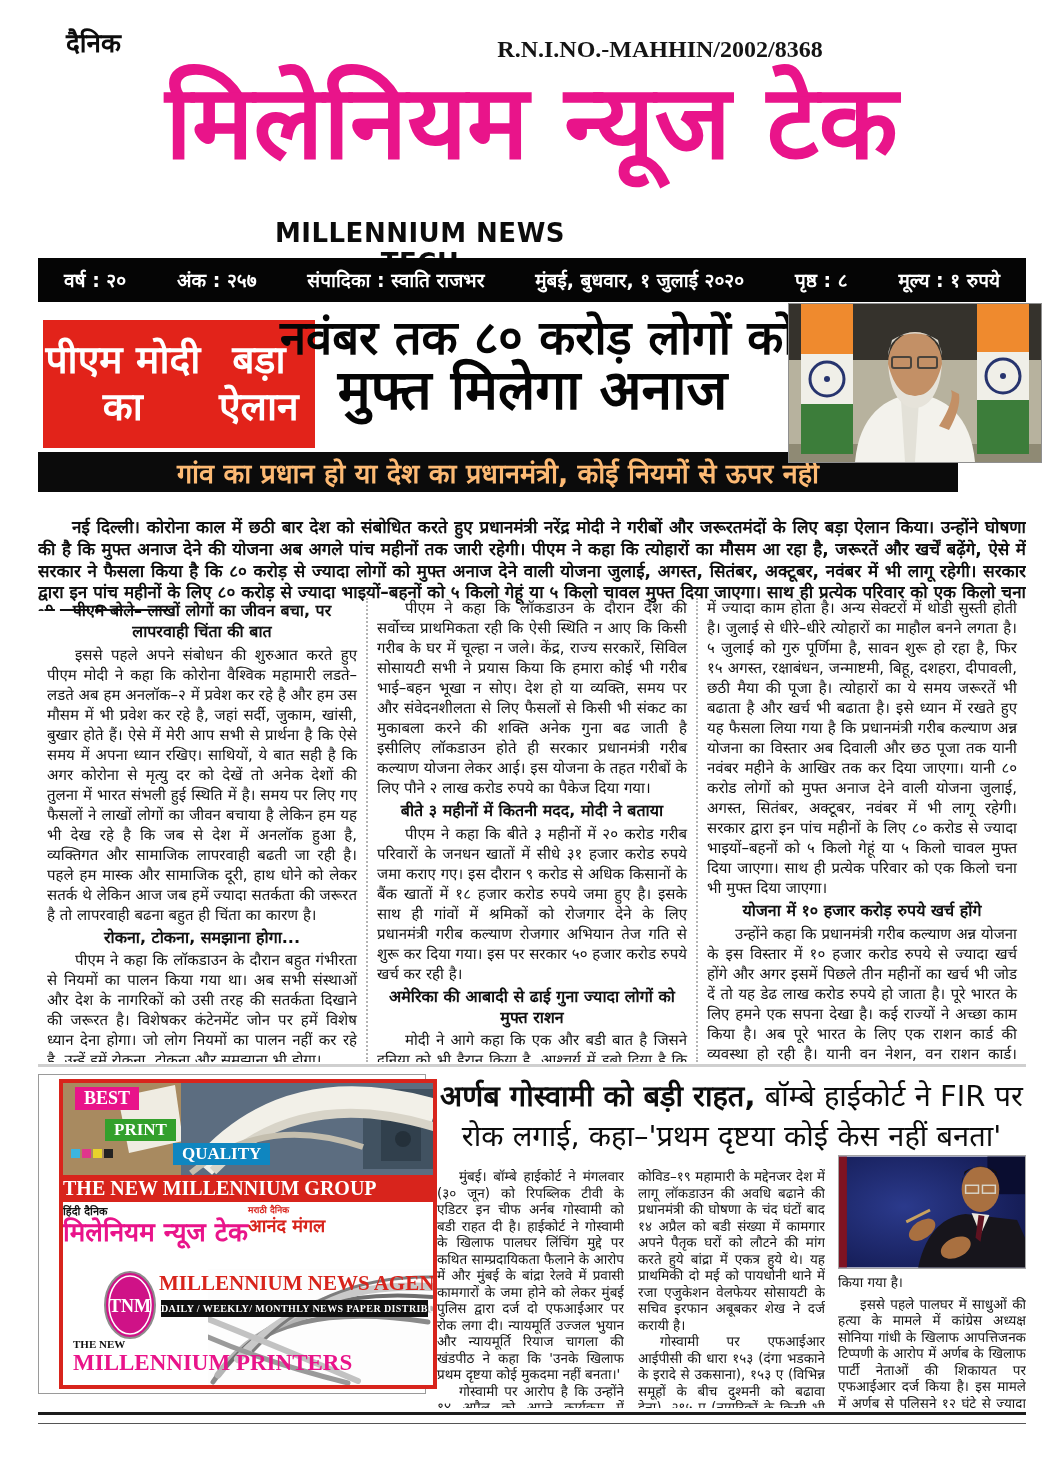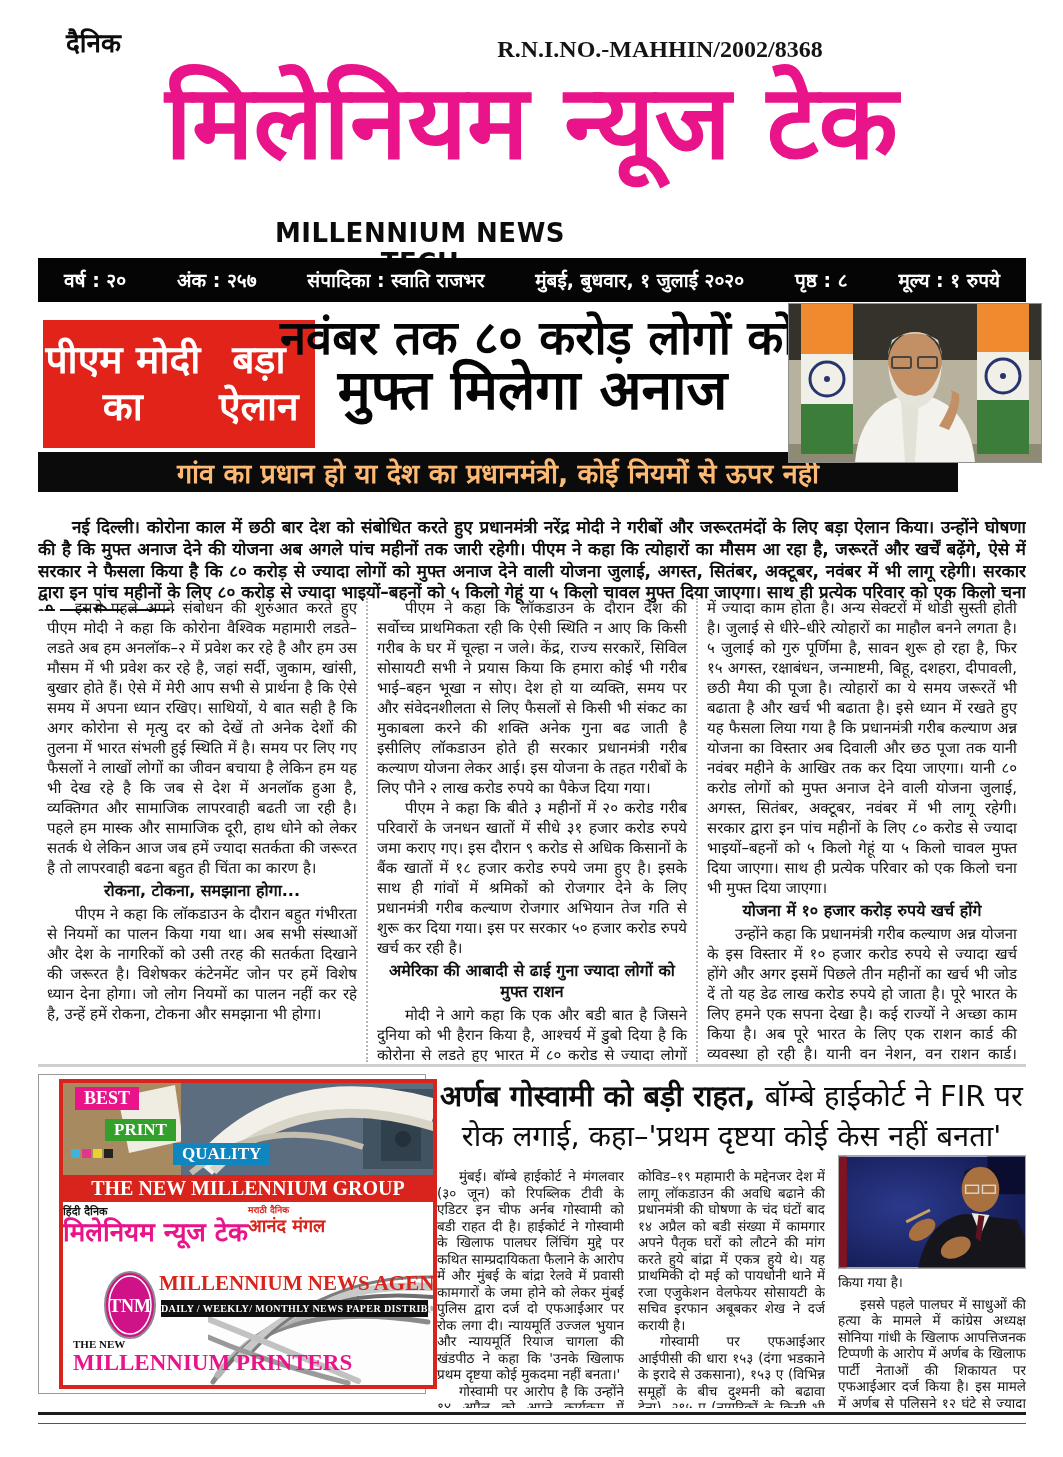--- a/index.html
+++ b/index.html
@@ -51,21 +51,21 @@
         background:#fff; padding:4px; box-sizing:border-box; }
   .ad-frame { border:4px solid #d8241c; width:100%; height:100%; box-sizing:border-box;
               display:flex; flex-direction:column; overflow:hidden;margin-left:16px; }
   .ad-collage { position:relative; height:92px; flex:none; }
   .ad-collage svg { position:absolute; left:0; top:0; }
   .badge { position:absolute; color:#fff; font-family:"Liberation Serif", serif; font-weight:bold;
            font-size:17px; padding:1px 9px; }
   .badge-best { left:12px; top:4px; background:#e9148a; font-size:18px; }
   .badge-print { left:42px; top:36px; background:#33a02c; }
   .badge-quality { left:110px; top:60px; background:#0f86c0; }
-  .ad-band { background:#d8241c; color:#fff; text-align:center; font-family:"Liberation Serif", serif;
+  .ad-band { background:#d8241c; color:#fff; font-family:"Liberation Serif", serif;
              font-weight:bold; font-size:20px; height:27px; line-height:27px; flex:none; }
   .ad-dailies { display:flex; flex:none; height:64px; background:#fff; }
   .ad-daily { flex:1; padding-top:3px; }
   .ad-tag { font-size:11px; font-weight:bold; color:#111; line-height:1.2; }
   .ad-tag.small { font-size:9px; color:#d8241c; }
   .ad-name-hindi { color:#e9148a; font-size:26px; font-weight:bold; line-height:1.15; white-space:nowrap; }
   .ad-name-marathi { color:#d8241c; font-size:18px; font-weight:bold; line-height:1.15; white-space:nowrap; }
   .ad-bottom { position:relative; flex:1; background:#fff; overflow:hidden; }
   .newsstack { position:absolute; right:0; bottom:0; }
   .agency-name { position:absolute; left:96px; right:2px; top:5px; text-align:center; color:#d8241c;
@@ -152,27 +152,29 @@
   </svg>
 
   <div class="subhead-bar">
     <span>गांव का प्रधान हो या देश का प्रधानमंत्री, कोई नियमों से ऊपर नहीं</span>
   </div>
 
   <p class="lead-par">नई दिल्ली। कोरोना काल में छठी बार देश को संबोधित करते हुए प्रधानमंत्री नरेंद्र मोदी ने गरीबों और जरूरतमंदों के लिए बड़ा ऐलान किया। उन्होंने घोषणा की है कि मुफ्त अनाज देने की योजना अब अगले पांच महीनों तक जारी रहेगी। पीएम ने कहा कि त्योहारों का मौसम आ रहा है, जरूरतें और खर्चें बढ़ेंगे, ऐसे में सरकार ने फैसला किया है कि ८० करोड़ से ज्यादा लोगों को मुफ्त अनाज देने वाली योजना जुलाई, अगस्त, सितंबर, अक्टूबर, नवंबर में भी लागू रहेगी। सरकार द्वारा इन पांच महीनों के लिए ८० करोड़ से ज्यादा भाइयों–बहनों को ५ किलो गेहूं या ५ किलो चावल मुफ्त दिया जाएगा। साथ ही प्रत्येक परिवार को एक किलो चना भी मुफ्त दिया जाएगा।</p>
 
   <div class="cols">
     <div class="col">
+      <div class="subh">पीएम बोले– लाखों लोगों का जीवन बचा, पर लापरवाही चिंता की बात</div>
       <p class="bp">इससे पहले अपने संबोधन की शुरुआत करते हुए पीएम मोदी ने कहा कि कोरोना वैश्विक महामारी लडते–लडते अब हम अनलॉक–२ में प्रवेश कर रहे है और हम उस मौसम में भी प्रवेश कर रहे है, जहां सर्दी, जुकाम, खांसी, बुखार होते हैं। ऐसे में मेरी आप सभी से प्रार्थना है कि ऐसे समय में अपना ध्यान रखिए। साथियों, ये बात सही है कि अगर कोरोना से मृत्यु दर को देखें तो अनेक देशों की तुलना में भारत संभली हुई स्थिति में है। समय पर लिए गए फैसलों ने लाखों लोगों का जीवन बचाया है लेकिन हम यह भी देख रहे है कि जब से देश में अनलॉक हुआ है, व्यक्तिगत और सामाजिक लापरवाही बढती जा रही है। पहले हम मास्क और सामाजिक दूरी, हाथ धोने को लेकर सतर्क थे लेकिन आज जब हमें ज्यादा सतर्कता की जरूरत है तो लापरवाही बढना बहुत ही चिंता का कारण है।</p>
       <div class="subh">रोकना, टोकना, समझाना होगा...</div>
       <p class="bp">पीएम ने कहा कि लॉकडाउन के दौरान बहुत गंभीरता से नियमों का पालन किया गया था। अब सभी संस्थाओं और देश के नागरिकों को उसी तरह की सतर्कता दिखाने की जरूरत है। विशेषकर कंटेनमेंट जोन पर हमें विशेष ध्यान देना होगा। जो लोग नियमों का पालन नहीं कर रहे है, उन्हें हमें रोकना, टोकना और समझाना भी होगा।</p>
 
     </div>
     <div class="col">
       <p class="bp">पीएम ने कहा कि लॉकडाउन के दौरान देश की सर्वोच्च प्राथमिकता रही कि ऐसी स्थिति न आए कि किसी गरीब के घर में चूल्हा न जले। केंद्र, राज्य सरकारें, सिविल सोसायटी सभी ने प्रयास किया कि हमारा कोई भी गरीब भाई–बहन भूखा न सोए। देश हो या व्यक्ति, समय पर और संवेदनशीलता से लिए फैसलों से किसी भी संकट का मुकाबला करने की शक्ति अनेक गुना बढ जाती है इसीलिए लॉकडाउन होते ही सरकार प्रधानमंत्री गरीब कल्याण योजना लेकर आई। इस योजना के तहत गरीबों के लिए पौने २ लाख करोड रुपये का पैकेज दिया गया।</p>
+      <div class="subh">बीते ३ महीनों में कितनी मदद, मोदी ने बताया</div>
       <p class="bp">पीएम ने कहा कि बीते ३ महीनों में २० करोड गरीब परिवारों के जनधन खातों में सीधे ३१ हजार करोड रुपये जमा कराए गए। इस दौरान ९ करोड से अधिक किसानों के बैंक खातों में १८ हजार करोड रुपये जमा हुए है। इसके साथ ही गांवों में श्रमिकों को रोजगार देने के लिए प्रधानमंत्री गरीब कल्याण रोजगार अभियान तेज गति से शुरू कर दिया गया। इस पर सरकार ५० हजार करोड रुपये खर्च कर रही है।</p>
       <div class="subh">अमेरिका की आबादी से ढाई गुना ज्यादा लोगों को मुफ्त राशन</div>
       <p class="bp">मोदी ने आगे कहा कि एक और बडी बात है जिसने दुनिया को भी हैरान किया है, आश्चर्य में डुबो दिया है कि कोरोना से लडते हुए भारत में ८० करोड से ज्यादा लोगों को तीन महीने का राशन यानी परिवार के हर सदस्य को पांच किलो गेहूं या चावल मुफ्त दिया गया। इसके अलावा प्रत्येक परिवार को हर महीने एक किलो मुफ्त दाल भी दी गई। एक तरह से देखें तो अमेरिका की कुल जनसंख्या से ढाई गुना अधिक लोगों को, ब्रिटेन की जनसंख्या से १२ गुना अधिक लोगों को और यूरोपीय संघ की आबादी से २ गुने से ज्यादा लोगों को हमारी सरकार ने मुफ्त अनाज दिया है।</p>
 
     </div>
     <div class="col">
       <p class="bp noindent">में ज्यादा काम होता है। अन्य सेक्टरों में थोडी सुस्ती होती है। जुलाई से धीरे–धीरे त्योहारों का माहौल बनने लगता है। ५ जुलाई को गुरु पूर्णिमा है, सावन शुरू हो रहा है, फिर १५ अगस्त, रक्षाबंधन, जन्माष्टमी, बिहू, दशहरा, दीपावली, छठी मैया की पूजा है। त्योहारों का ये समय जरूरतें भी बढाता है और खर्च भी बढाता है। इसे ध्यान में रखते हुए यह फैसला लिया गया है कि प्रधानमंत्री गरीब कल्याण अन्न योजना का विस्तार अब दिवाली और छठ पूजा तक यानी नवंबर महीने के आखिर तक कर दिया जाएगा। यानी ८० करोड लोगों को मुफ्त अनाज देने वाली योजना जुलाई, अगस्त, सितंबर, अक्टूबर, नवंबर में भी लागू रहेगी। सरकार द्वारा इन पांच महीनों के लिए ८० करोड से ज्यादा भाइयों–बहनों को ५ किलो गेहूं या ५ किलो चावल मुफ्त दिया जाएगा। साथ ही प्रत्येक परिवार को एक किलो चना भी मुफ्त दिया जाएगा।</p>
       <div class="subh">योजना में १० हजार करोड़ रुपये खर्च होंगे</div>
       <p class="bp">उन्होंने कहा कि प्रधानमंत्री गरीब कल्याण अन्न योजना के इस विस्तार में १० हजार करोड रुपये से ज्यादा खर्च होंगे और अगर इसमें पिछले तीन महीनों का खर्च भी जोड दें तो यह डेढ लाख करोड रुपये हो जाता है। पूरे भारत के लिए हमने एक सपना देखा है। कई राज्यों ने अच्छा काम किया है। अब पूरे भारत के लिए एक राशन कार्ड की व्यवस्था हो रही है। यानी वन नेशन, वन राशन कार्ड। इसका सबसे बडा लाभ उन गरीब साथियों को मिलेगा जो रोजगार या दूसरे काम के लिए अपना गांव छोडकर दूसरे राज्य या कहीं और जाते है। आज अगर गरीब, जरूरतमंद को सरकार अगर मुफ्त अनाज दे पा रही है तो इसका श्रेय प्रमुख रूप से दो वर्गों को जाता है– पहला देश के किसान, दूसरा हमारे देश के ईमानदार करदाता। आपका परिश्रम आपका समर्पण की वजह से देश यह मदद कर पा रहा है। आपने देश का अन्न भंडार भरा है इसलिए आज श्रमिक, गरीब का चूल्हा जल रहा है। आपने ईमानदारी से अपना टैक्स भरा है इसलिए गरीब इतने बडे संकट से मुकाबला कर पा रहा है। आज मै किसानों और टैक्सपेयर्स को हृदय से नमन करता हूं।</p>
     </div>

